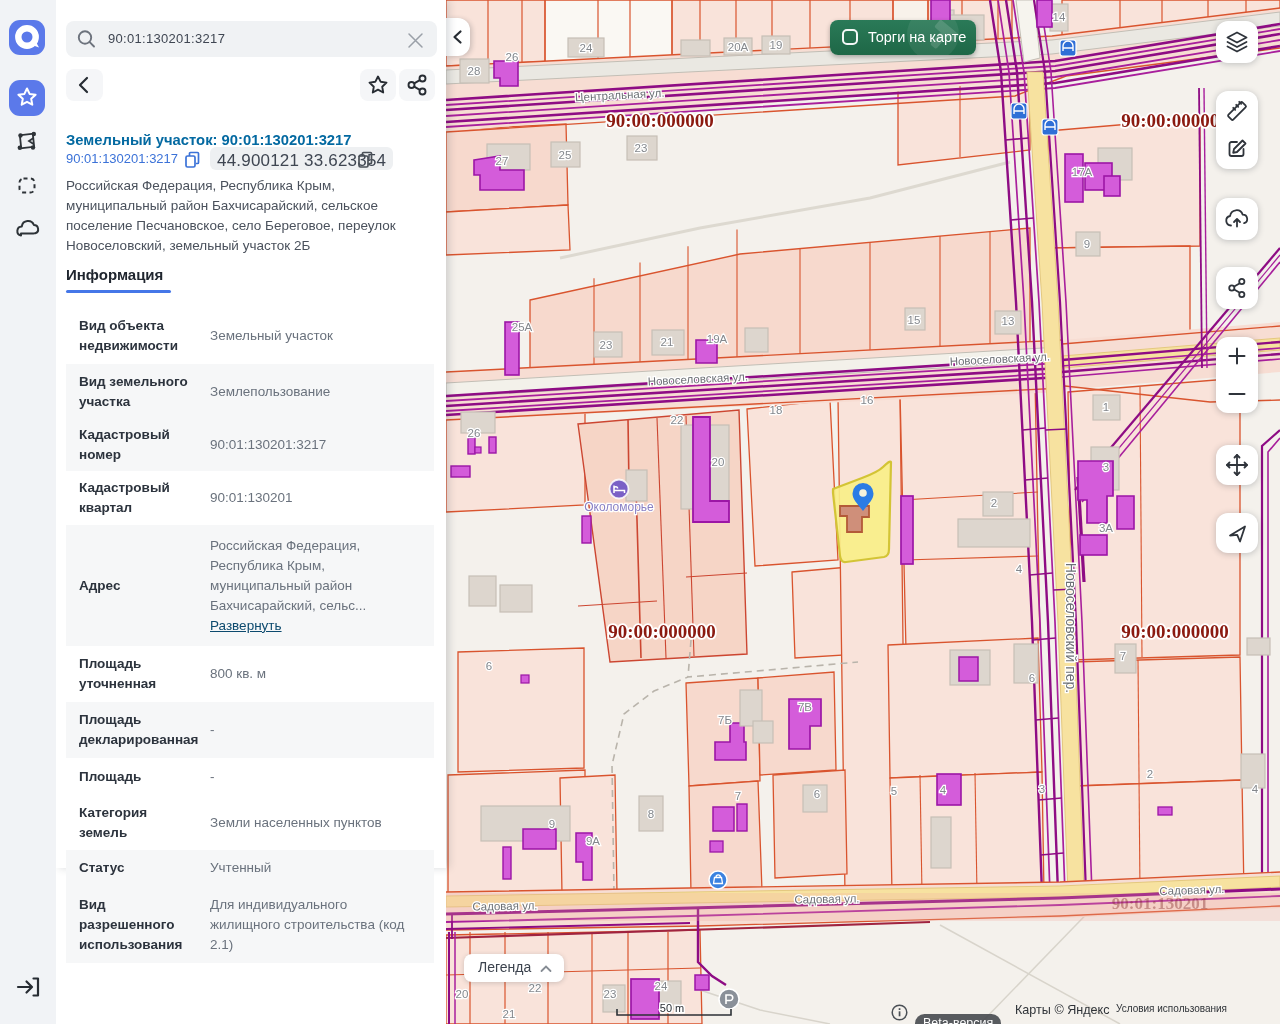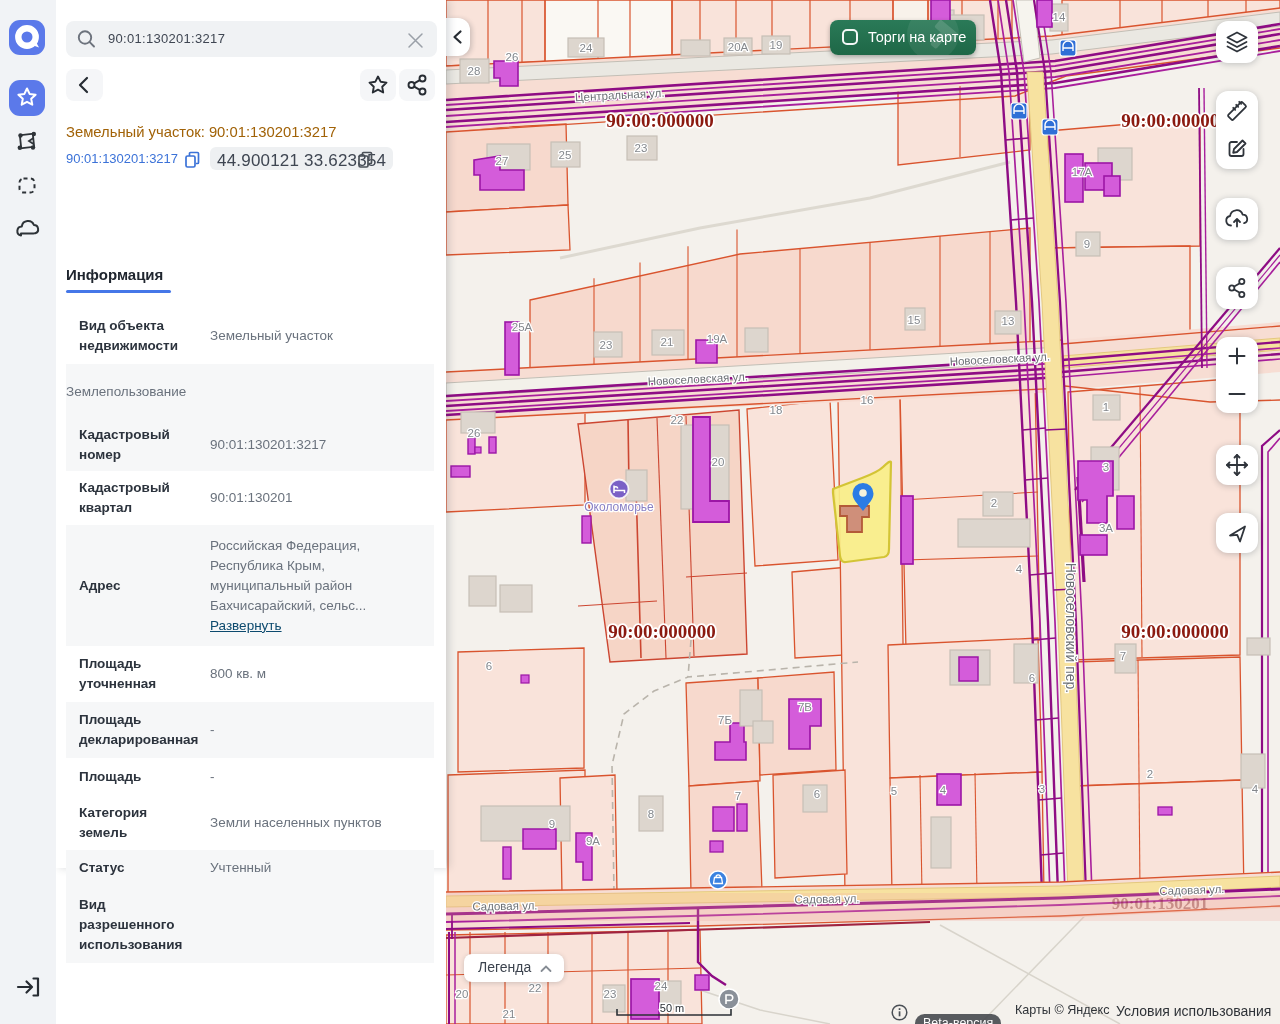--- a/index.html
+++ b/index.html
@@ -6,21 +6,21 @@
     font-family:"Liberation Sans",sans-serif;background:#fff;}
   *{box-sizing:border-box;}
   #rail{position:absolute;left:0;top:0;width:56px;height:1024px;background:#f1f3f6;z-index:30;}
   #side{position:absolute;left:56px;top:0;width:390px;height:868px;background:#fff;z-index:25;
     box-shadow:3px 0 8px rgba(40,50,60,.18);}
   #mapwrap{position:absolute;left:446px;top:0;width:834px;height:1024px;overflow:hidden;background:#f4f1ec;}
   
   #search{position:absolute;left:10px;top:21px;width:371px;height:36px;background:#f0f2f4;border-radius:8px;}
   #search .q{position:absolute;left:42px;top:10px;font-size:13px;color:#3f4652;letter-spacing:.3px;}
   .sqbtn{position:absolute;background:#f5f6f8;border-radius:8px;}
-  #title{position:absolute;left:10px;top:124px;font-size:14.8px;font-weight:normal;color:#a16207;}
+  #title{position:absolute;left:10px;top:132px;font-size:14.8px;font-weight:bold;color:#0369a1;}
   #cadlink{position:absolute;left:10px;top:151px;font-size:13px;color:#3b72d8;}
   #coordpill{position:absolute;left:154px;top:147px;height:23px;background:#eef0f2;border-radius:6px;
      font-size:17px;color:#3f4652;padding:4px 7px 0 7px;letter-spacing:.2px;}
   #addr{position:absolute;left:10px;top:176px;width:360px;font-size:13.5px;line-height:20px;color:#4a515c;}
   #tab{position:absolute;left:10px;top:266px;font-size:15px;font-weight:bold;color:#20262f;}
   #tabline{position:absolute;left:10px;top:290px;width:105px;height:3px;background:#4577e8;border-radius:2px;}
   #tbl{position:absolute;left:10px;top:308px;width:368px;font-size:13.5px;}
   .row{display:flex;align-items:center;}
   .row.g{background:#f6f7f8;}
   .lab{width:144px;padding-left:13px;padding-right:13px;color:#2c333d;font-weight:bold;line-height:20px;}
@@ -102,28 +102,30 @@
   <div id="cadlink">90:01:130201:3217</div>
   <svg width="20" height="20" style="position:absolute;left:127px;top:150px">
     <rect x="3" y="6" width="9" height="11" rx="1.5" fill="none" stroke="#3b72d8" stroke-width="1.7"></rect>
     <path d="M6.5 6 V3.5 a1 1 0 0 1 1 -1 h7 a1 1 0 0 1 1 1 v9 a1 1 0 0 1 -1 1 H13" fill="none" stroke="#3b72d8" stroke-width="1.7"></path>
   </svg>
   <div id="coordpill">44.900121 33.623354</div>
   <svg width="20" height="20" style="position:absolute;left:300px;top:150px">
     <rect x="3" y="6" width="9" height="11" rx="1.5" fill="none" stroke="#4a5058" stroke-width="1.7"></rect>
     <path d="M6.5 6 V3.5 a1 1 0 0 1 1 -1 h7 a1 1 0 0 1 1 1 v9 a1 1 0 0 1 -1 1 H13" fill="none" stroke="#4a5058" stroke-width="1.7"></path>
   </svg>
+  <div id="addr">Российская Федерация, Республика Крым, муниципальный район Бахчисарайский, сельское поселение Песчановское, село Береговое, переулок Новоселовский, земельный участок 2Б</div>
   <div id="tab">Информация</div>
   <div id="tabline"></div>
   <div id="tbl">
     <div class="row" style="height:56px">
         <div class="lab">Вид объекта недвижимости</div>
         <div class="val">Земельный участок</div>
       </div>
     <div class="row g" style="height:55px">
+        <div class="lab">Вид земельного участка</div>
         <div class="val">Землепользование</div>
       </div>
     <div class="row g" style="height:52px">
         <div class="lab">Кадастровый номер</div>
         <div class="val">90:01:130201:3217</div>
       </div>
     <div class="row" style="height:54px">
         <div class="lab">Кадастровый квартал</div>
         <div class="val">90:01:130201</div>
       </div>
@@ -146,20 +148,21 @@
     <div class="row" style="height:54px">
         <div class="lab">Категория земель</div>
         <div class="val">Земли населенных пунктов</div>
       </div>
     <div class="row g" style="height:36px">
         <div class="lab">Статус</div>
         <div class="val">Учтенный</div>
       </div>
     <div class="row g" style="height:77px">
         <div class="lab">Вид разрешенного использования</div>
+        <div class="val">Для индивидуального жилищного строительства (код 2.1)</div>
       </div>
   </div>
 </div>
 
 <div id="mapwrap">
 <svg id="map" width="834" height="1024" viewBox="446 0 834 1024" style="position:absolute;left:0;top:0">
 <rect x="446" y="0" width="834" height="1024" fill="#f4f1ec"></rect>
 <polygon points="446,0 1012,0 1012,40 446,66" fill="#f9e3da" stroke="#d9542e" stroke-width="1.3"></polygon>
 <polygon points="545,0 672,0 672,58 545,62" fill="#faf8f3" stroke="#d9542e" stroke-width="1.3"></polygon>
 <polygon points="893,0 928,0 928,44 893,46" fill="#f8f2ea" stroke="#d9542e" stroke-width="1.3"></polygon>
@@ -554,15 +557,15 @@
       </svg>
   </div>
   <div id="attrib">
     <svg width="17" height="17" style="position:absolute;left:445px;top:1004px">
         <circle cx="8.5" cy="8.5" r="7.3" fill="none" stroke="#4a4f55" stroke-width="1.5"></circle>
         <rect x="7.7" y="7.3" width="1.7" height="5" fill="#4a4f55"></rect>
         <rect x="7.7" y="4.2" width="1.7" height="1.8" fill="#4a4f55"></rect>
       </svg>
     <span id="betapill" style="position:absolute;left:469px;top:1002px">Beta-версия</span>
     <span style="position:absolute;left:569px;top:1003px;font-size:12.6px">Карты © Яндекс</span>
-    <span style="position:absolute;left:670px;top:1003px;font-size:14px">Условия использования</span>
+    <span style="position:absolute;left:670px;top:1003px;font-size:10px">Условия использования</span>
   </div>
 </div>
 
 </body></html>

